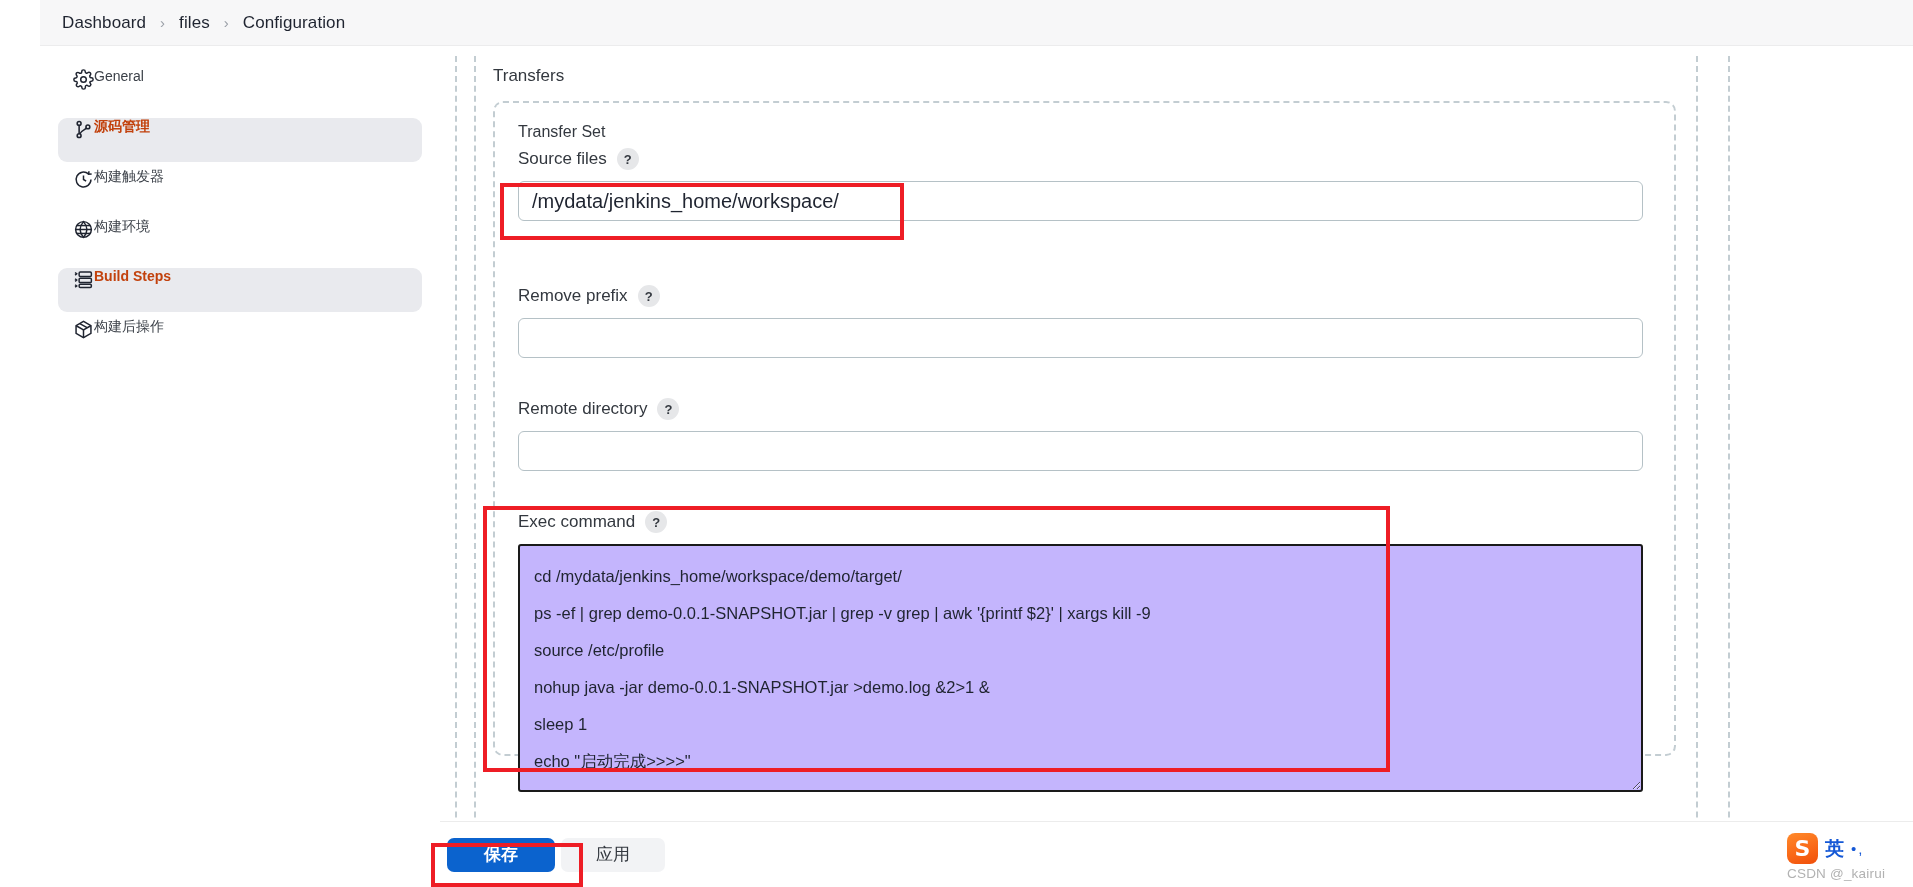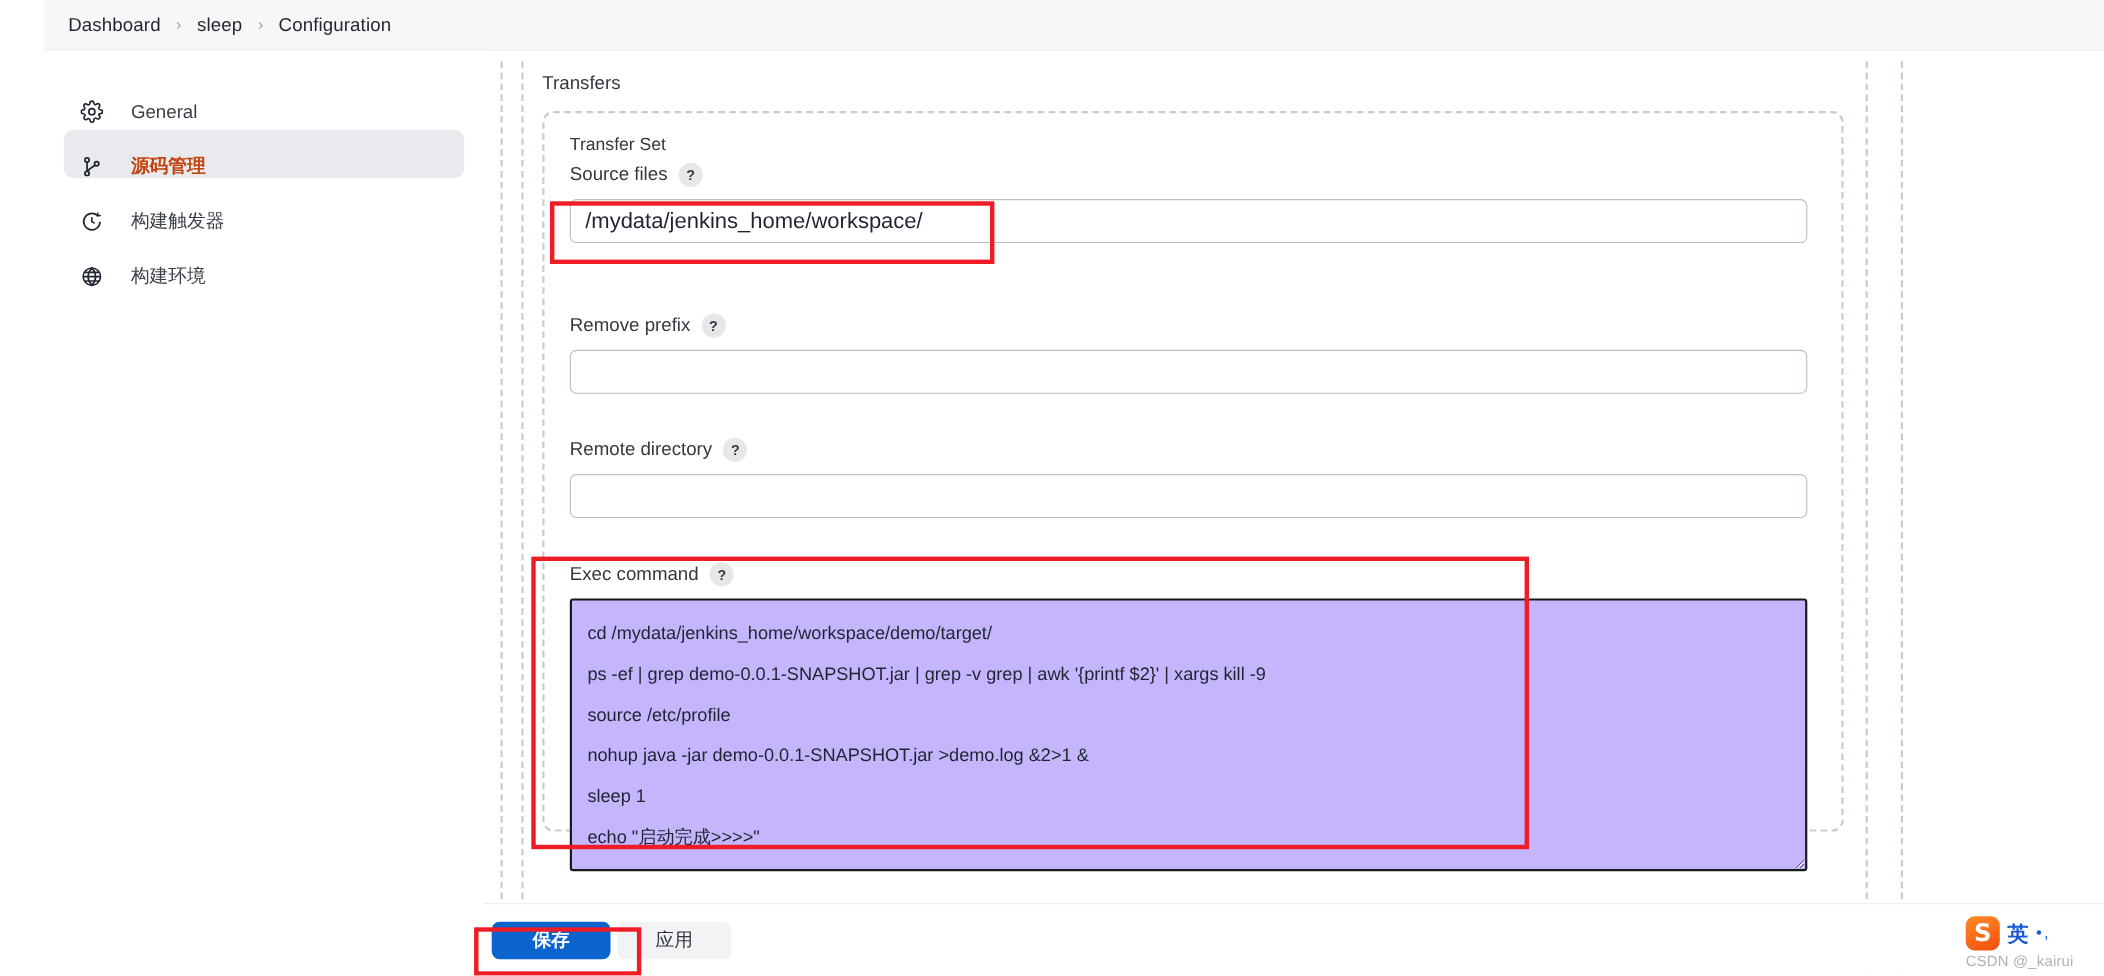--- a/index.html
+++ b/index.html
@@ -19,23 +19,23 @@
   }
   .crumb { font-size: 17px; color: #1f2430; padding: 0 8px; letter-spacing: .1px; }
   .crumb.link { color: #1f2430; }
   .crumb-sep { color: #9ba0a8; font-size: 15px; padding: 0 6px; display:flex; align-items:center; }
 
   
   .sidebar { position: absolute; left: 0; top: 46px; width: 400px; height: 841px; background: #fff; }
   .page-title { font-size: 34px; font-weight: bold; color: #1f2430; padding: 28px 0 0 28px; letter-spacing: -0.3px; }
   .nav { margin-top: 22px; padding: 0 18px; }
   .nav-item {
-    display: flex; align-items: flex-end; gap: 25px;
+    display: flex; align-items: flex-start; gap: 0;
     height: 44px; padding: 0 14px; border-radius: 9px; margin-bottom: 6px;
-    color: #3b4048; font-size: 17px; cursor: pointer;
+    color: #3b4048; font-size: 14px; cursor: pointer;
   }
   .nav-item.active { background: #e9eaee; font-weight: bold; color:#c2410c; }
   .nav-item .ico { width: 22px; height: 22px; flex: 0 0 22px; display:flex; align-items:center; justify-content:center; }
   .nav-item .ico svg { width: 21px; height: 21px; display:block; }
 
   
   .main { position: absolute; left: 400px; top: 56px; width: 1490px; height: 841px; background: #fff; }
 
   .vline { position: absolute; top: 0; bottom: 0; width: 0; border-left: 2px dashed #c3cdd2; }
   .vl1 { left: 15px; }
@@ -126,21 +126,21 @@
   .wm-text { color:#b2b2b2; font-size:13.5px; margin-top:2px; letter-spacing:.2px; }
 </style>
 </head>
 <body>
 
 <div id="root">
 
   <div class="breadcrumb-bar">
     <span class="crumb link">Dashboard</span>
     <span class="crumb-sep">›</span>
-    <span class="crumb link">sleep</span>
+    <span class="crumb link">files</span>
     <span class="crumb-sep">›</span>
     <span class="crumb">Configuration</span>
   </div>
 
   <div class="sidebar">
     <div class="nav">
 
       <div class="nav-item">
         <span class="ico">
           <svg viewBox="0 0 24 24" fill="none" stroke="#1f2430" stroke-width="1.7">
@@ -181,21 +181,45 @@
             <circle cx="12" cy="12" r="9"></circle>
             <path d="M3 12h18"></path>
               <path d="M3.8 7.5h16.4"></path>
               <path d="M3.8 16.5h16.4"></path>
             <path d="M12 3c2.6 3 3.9 6 3.9 9s-1.3 6-3.9 9c-2.6-3-3.9-6-3.9-9S9.4 6 12 3z"></path>
           </svg>
         </span>
         <span>构建环境</span>
       </div>
 
-
+      <div class="nav-item active">
+        <span class="ico">
+          <svg viewBox="0 0 24 24" fill="none" stroke="#1f2430" stroke-width="1.7">
+            <rect x="7" y="3.5" width="14" height="5" rx="1.3"></rect>
+            <rect x="7" y="10.5" width="14" height="5" rx="1.3"></rect>
+            <rect x="7" y="17.5" width="14" height="3.6" rx="1.3"></rect>
+            <path d="M2.4 4l1.8 1.5L2.4 7"></path>
+              <path d="M2.4 11.2l1.8 1.5-1.8 1.5"></path>
+              <path d="M2.4 18l1.8 1.3-1.8 1.3"></path>
+          </svg>
+        </span>
+        <span>Build Steps</span>
+      </div>
+
+      <div class="nav-item">
+        <span class="ico">
+          <svg viewBox="0 0 24 24" fill="none" stroke="#1f2430" stroke-width="1.7">
+            <path d="M20.5 7.6v8.8L12 21.2 3.5 16.4V7.6L12 2.8z"></path>
+            <path d="M3.7 7.7L12 12.4l8.3-4.7"></path>
+              <path d="M12 12.4v8.8"></path>
+            <path d="M7.8 5.2l8.3 4.7"></path>
+          </svg>
+        </span>
+        <span>构建后操作</span>
+      </div>
 
     </div>
   </div>
 
   <div class="main">
 
     <div class="vline vl1"></div>
     <div class="vline vl2"></div>
     <div class="vline vl3"></div>
     <div class="vline vl4"></div>

